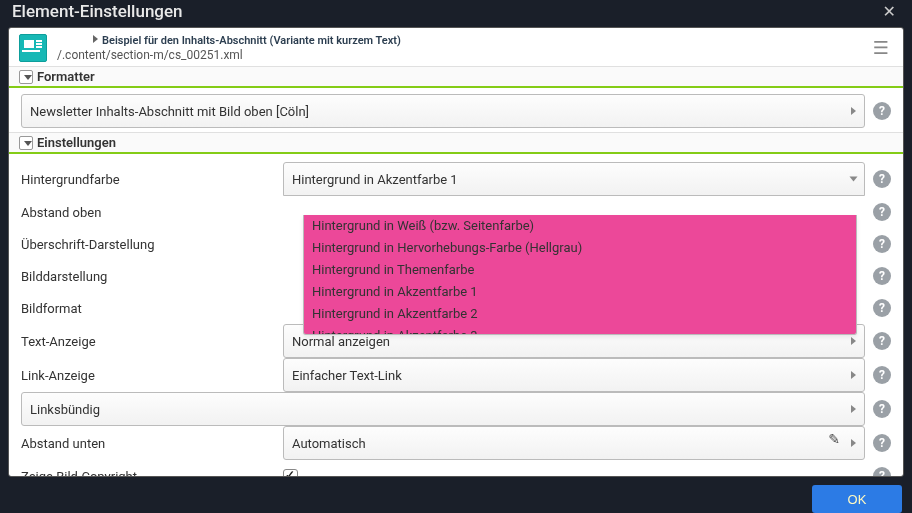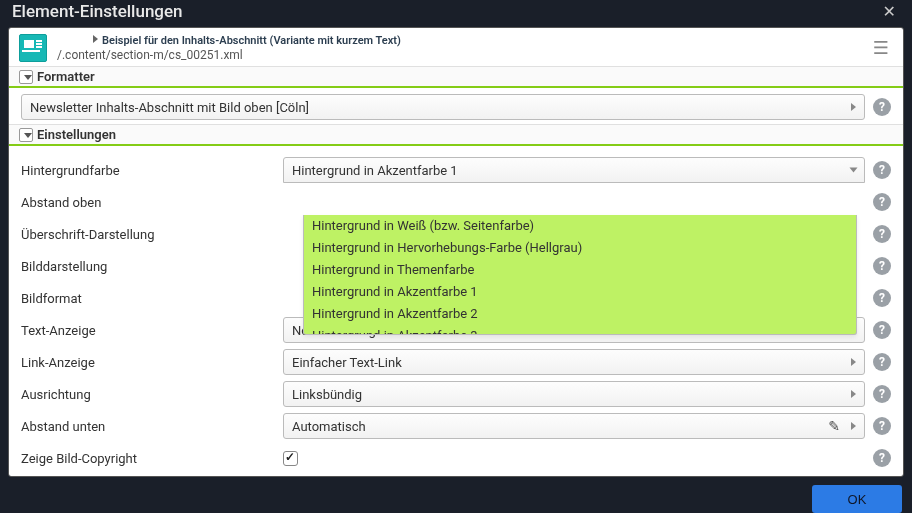--- a/index.html
+++ b/index.html
@@ -140,21 +140,21 @@
   .formatter-row {
     display: flex;
     align-items: center;
     gap: 8px;
   }
   .select {
     flex: 1;
     border: 1px solid #bbb;
     border-radius: 3px;
     background: linear-gradient(#fdfdfd, #f2f2f2);
-    height: 26px;
+    height: 34px;
     display: flex;
     align-items: center;
     padding: 0 24px 0 8px;
     position: relative;
     cursor: pointer;
     font-size: 13px;
     color: #333;
   }
   .select::after {
     content: "";
@@ -209,21 +209,21 @@
   .select.open::after {
     transform: translateY(-50%) rotate(90deg);
   }
   .dropdown {
     position: absolute;
     left: 294px;
     top: 187px;
     right: 46px;
     border: 1px solid #bbb;
     border-top: none;
-    background: #bef264;
+    background: #ec4899;
     z-index: 10;
     border-bottom-left-radius: 3px;
     border-bottom-right-radius: 3px;
     box-shadow: 0 2px 4px rgba(0,0,0,0.08);
     max-height: 120px;
     overflow: hidden;
   }
   .dropdown-item {
     padding: 2px 8px;
     font-size: 13px;
@@ -268,21 +268,21 @@
     padding: 8px 10px 0;
   }
   .btn {
     min-width: 90px;
     height: 28px;
     border: none;
     border-radius: 3px;
     font-size: 13px;
     font-weight: 500;
     cursor: pointer;
-    color: #0f172a;
+    color: #fef9c3;
     display: flex;
     align-items: center;
     justify-content: center;
     padding: 0 18px;
   }
   .btn.primary { background: #2c7be5; }
   .btn.secondary { background: #2c7be5; }
   .stack { position: relative; }
 </style>
 </head>
@@ -389,21 +389,20 @@
         <div class="setting-label">Link-Anzeige</div>
         <div class="setting-ctrl">
           <div class="select">
             <span>Einfacher Text-Link</span>
           </div>
           <div class="help-icon">?</div>
         </div>
       </div>
 
       <div class="setting-row">
-        <div class="setting-label">Ausrichtung</div>
         <div class="setting-ctrl">
           <div class="select">
             <span>Linksbündig</span>
           </div>
           <div class="help-icon">?</div>
         </div>
       </div>
 
       <div class="setting-row">
         <div class="setting-label">Abstand unten</div>

